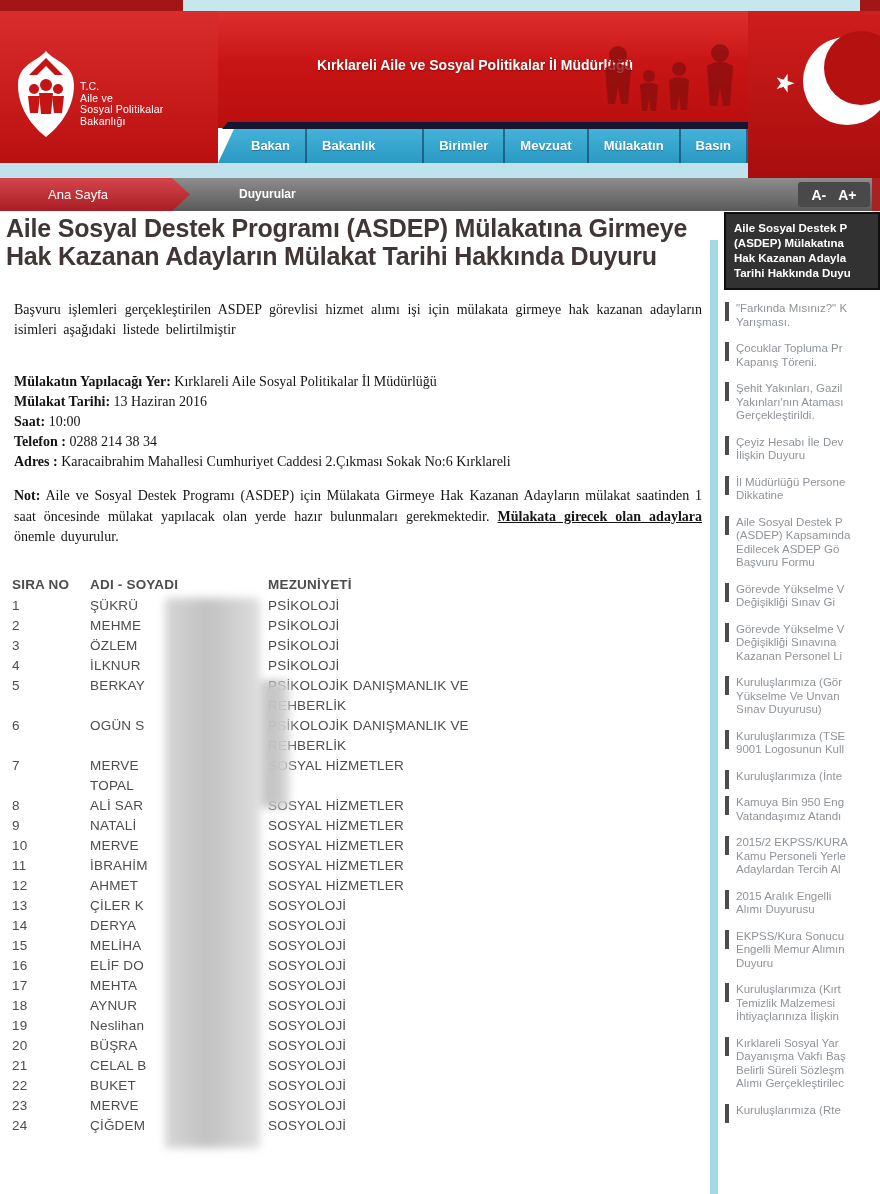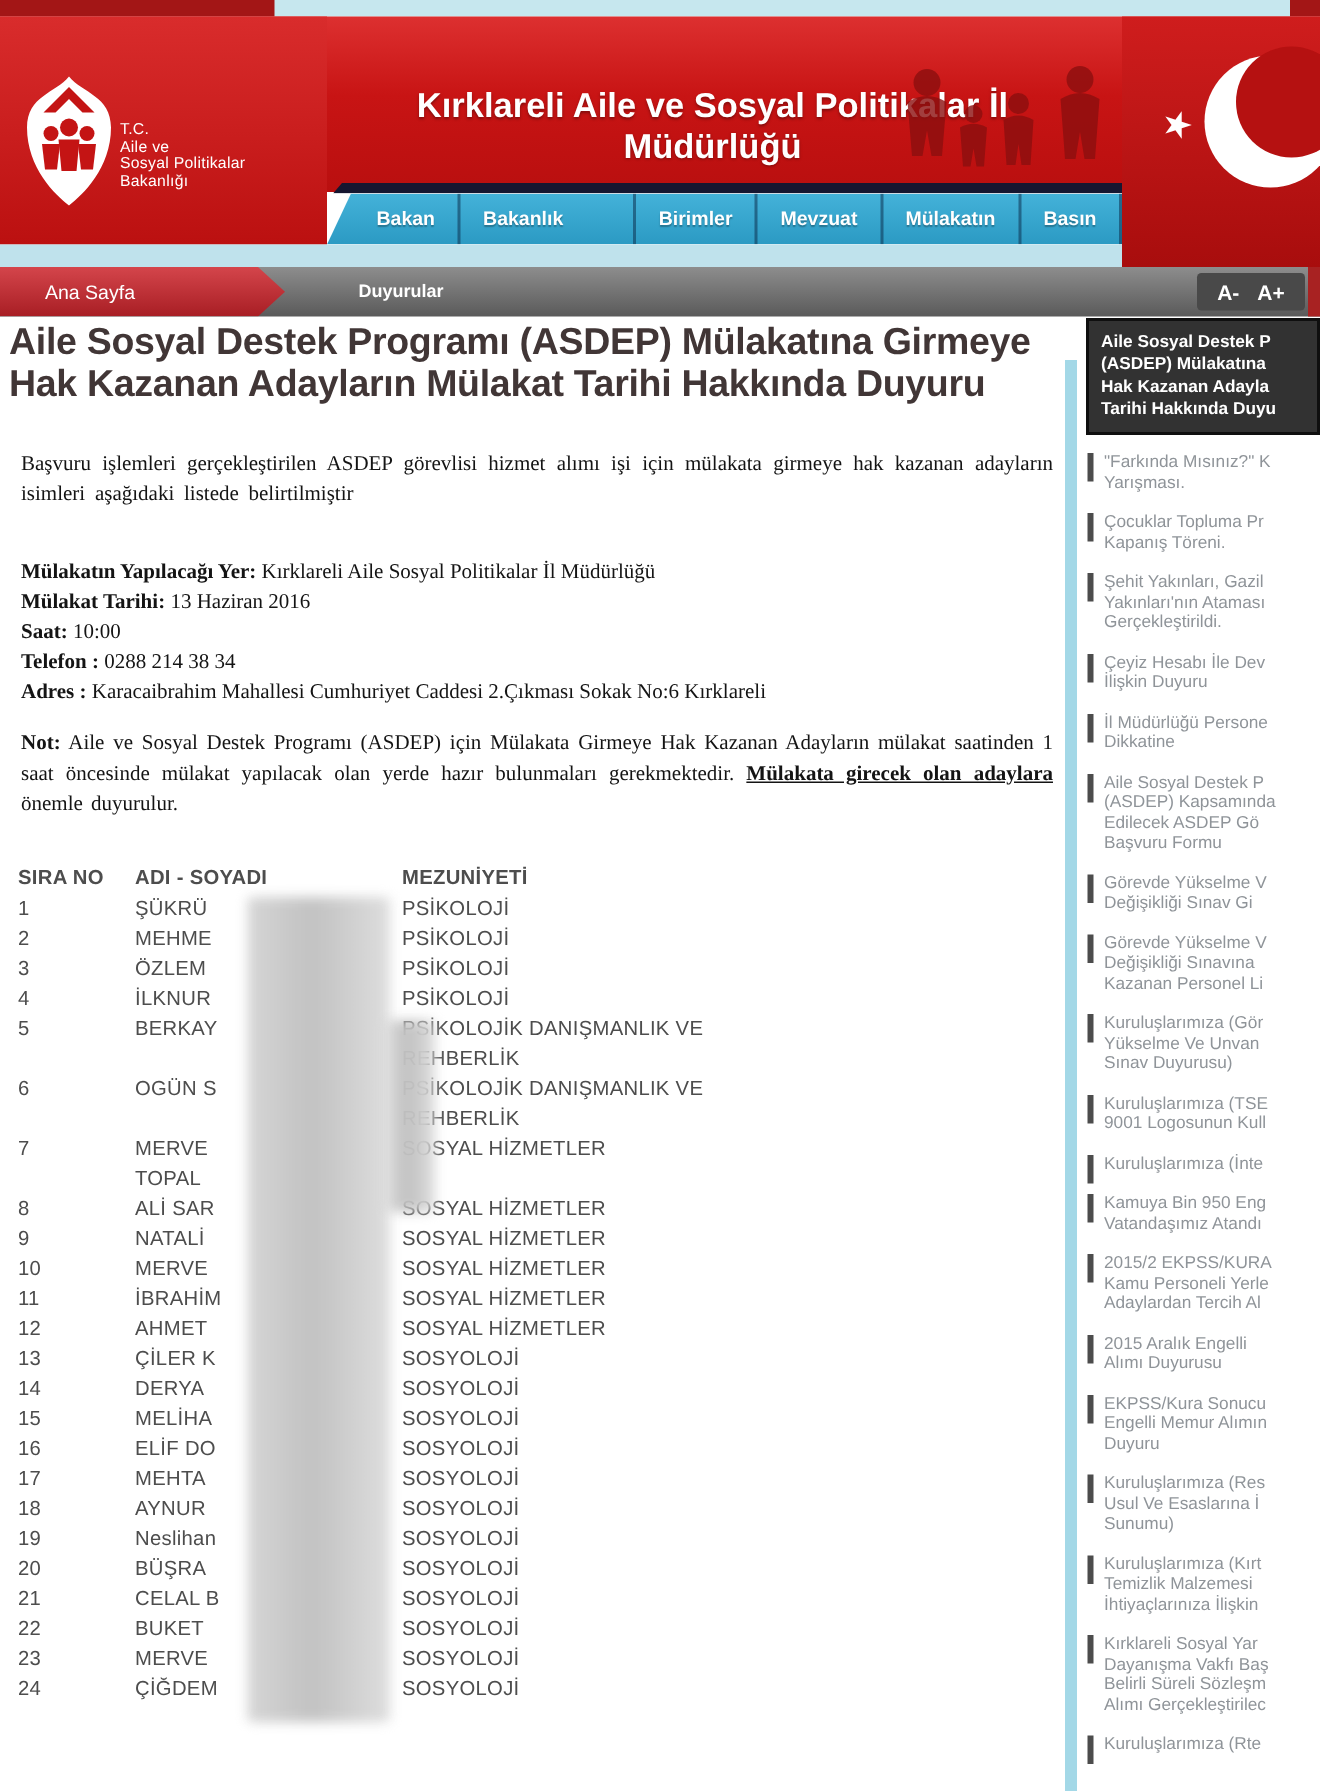--- a/index.html
+++ b/index.html
@@ -11,21 +11,21 @@
 
   
   .topstrip { left:0; top:0; width:880px; height:11px; background:#c6e7ee; }
   .topstrip-left  { left:0; top:0; width:183px; height:11px; background:#a31616; }
   .topstrip-right { left:860px; top:0; width:20px; height:11px; background:#a31616; }
 
   
   .banner { left:0; top:11px; width:880px; height:117px;
             background:linear-gradient(180deg,#dd3030 0%, #c81414 45%, #b90f0f 100%); }
   .banner-title { position:absolute; left:225px; top:46px; width:500px; text-align:center;
-            color:#ffffff; font-weight:bold; font-size:23px; text-shadow:0 1px 2px rgba(0,0,0,.35); }
+            color:#ffffff; font-weight:bold; font-size:14px; text-shadow:0 1px 2px rgba(0,0,0,.35); }
   .logo-block { left:0; top:11px; width:218px; height:152px;
             background:linear-gradient(180deg,#d92c2c,#bb1010); }
   .logo-mark { position:absolute; left:14px; top:38px; }
   .logo-text { position:absolute; left:80px; top:70px; color:#fff; font-size:10.5px;
             line-height:11.5px; white-space:pre-line; letter-spacing:.2px; }
   .flag-block { left:748px; top:11px; width:132px; height:167px; overflow:hidden;
             background:linear-gradient(180deg,#cf1d1d,#a80d0d); }
   .crescent-outer { position:absolute; left:55px; top:26px; width:88px; height:88px;
             border-radius:50%; background:#ffffff; }
   .crescent-inner { position:absolute; left:76px; top:20px; width:74px; height:74px;
@@ -44,21 +44,21 @@
             padding:0 15px; border-right:2px solid rgba(12,50,80,.55); cursor:pointer;
             text-decoration:none; text-shadow:0 1px 1px rgba(0,0,0,.3); }
   .palestrip { left:0; top:163px; width:748px; height:15px; background:#bfe2ec; }
 
   
   .breadcrumb-bar { left:0; top:178px; width:880px; height:33px;
             background:linear-gradient(180deg,#8d8d8d,#5a5a5a); }
   .crumb-home { position:absolute; left:0; top:0; width:190px; height:33px;
             background:linear-gradient(180deg,#d4454b,#a81e24);
             clip-path:polygon(0 0,172px 0,190px 50%,172px 100%,0 100%);
-            color:#fff; font-size:13px; line-height:33px; padding-left:30px;
+            color:#fff; font-size:13px; line-height:33px; padding-left:48px;
             text-decoration:none; }
   .crumb-section { position:absolute; left:223px; top:0; color:#fff; font-weight:bold;
             font-size:12px; line-height:33px; text-decoration:none;margin-left:16px; }
   .font-controls { position:absolute; left:798px; top:4px; width:72px; height:25px;
             background:#494949; border-radius:3px; display:flex; align-items:center;
             justify-content:center; gap:12px; }
   .font-controls a { color:#fff; font-weight:bold; font-size:14px; text-decoration:none; }
   .crumb-red-sliver { position:absolute; left:872px; top:0; width:8px; height:33px; background:#a82222; }
 
   
@@ -346,23 +346,20 @@
   <a class="side-item">Kamuya Bin 950 Eng
 Vatandaşımız Atandı</a>
   <a class="side-item">2015/2 EKPSS/KURA
 Kamu Personeli Yerle
 Adaylardan Tercih Al</a>
   <a class="side-item">2015 Aralık Engelli
 Alımı Duyurusu</a>
   <a class="side-item">EKPSS/Kura Sonucu
 Engelli Memur Alımın
 Duyuru</a>
-  <a class="side-item">Kuruluşlarımıza (Res
-Usul Ve Esaslarına İ
-Sunumu)</a>
   <a class="side-item">Kuruluşlarımıza (Kırt
 Temizlik Malzemesi
 İhtiyaçlarınıza İlişkin</a>
   <a class="side-item">Kırklareli Sosyal Yar
 Dayanışma Vakfı Baş
 Belirli Süreli Sözleşm
 Alımı Gerçekleştirilec</a>
   <a class="side-item">Kuruluşlarımıza (Rte</a>
 </aside>
 

